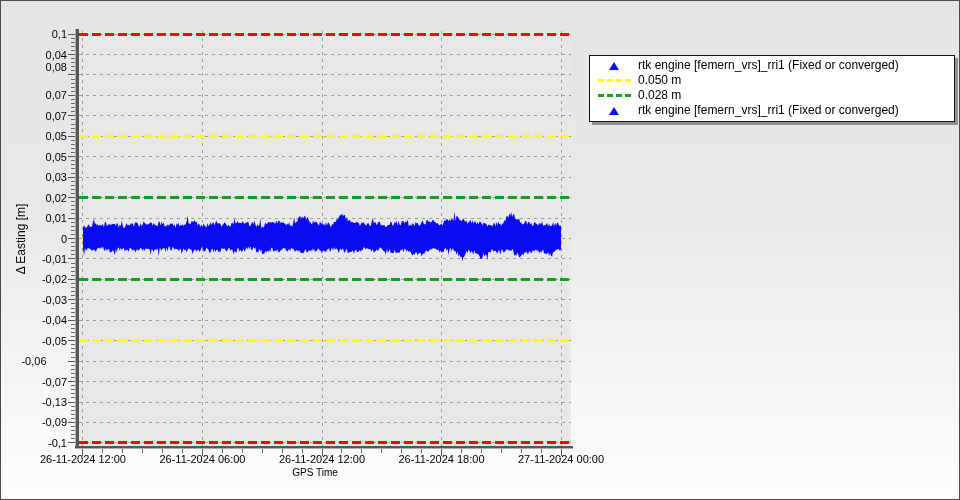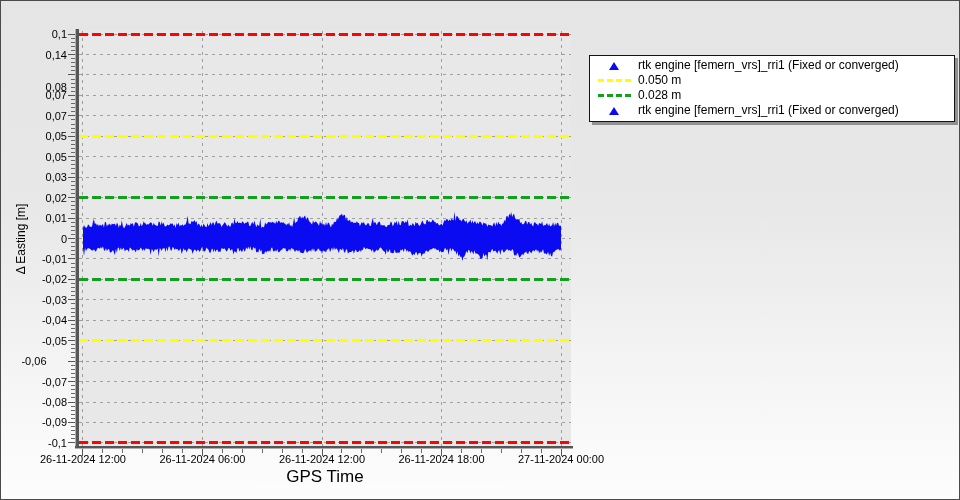--- a/index.html
+++ b/index.html
@@ -22,21 +22,21 @@
   .axis-x{position:absolute;left:74px;top:445px;width:498px;height:3px;
           background:#565656;border-bottom:1px solid #aeaeae;}
   .tkym{position:absolute;width:7px;height:1px;background:#565656;left:67px;}
   .tkyn{position:absolute;width:4px;height:1px;background:#6a6a6a;left:70px;}
   .tkxm{position:absolute;width:1px;height:7px;background:#565656;top:448px;}
   .tkxn{position:absolute;width:1px;height:4px;background:#6a6a6a;top:448px;}
   .ylab{position:absolute;left:0;width:66px;text-align:right;font-size:11px;line-height:12px;}
   .xlab{position:absolute;width:130px;text-align:center;font-size:11px;line-height:13px;top:452px;}
   .ylabel{position:absolute;left:13px;top:238px;font-size:12px;white-space:nowrap;
           transform:rotate(-90deg) translate(-50%,0);transform-origin:0 0;}
-  .xlabel{position:absolute;left:78px;top:466px;width:492px;text-align:center;font-size:17px;}
+  .xlabel{position:absolute;left:68px;top:466px;width:492px;text-align:center;font-size:10px;}
   .legend{position:absolute;left:588px;top:54px;width:366px;background:#ffffff;
           border:1px solid #141414;box-shadow:3px 3px 0 rgba(40,40,40,0.45);padding:2px 0 3px 0;}
   .lrow{display:flex;align-items:center;height:15px;}
   .lmark{width:48px;display:flex;justify-content:center;align-items:center;flex:0 0 48px;}
   .tri{width:0;height:0;border-left:5px solid transparent;border-right:5px solid transparent;
        border-bottom:8px solid #0b0bf2;}
   .dsh{width:33px;height:3px;}
   .ltext{font-size:12px;white-space:nowrap;line-height:15px;}
 </style>
 </head>
@@ -85,23 +85,23 @@
         <div class="thr" style="top: 247px; background: repeating-linear-gradient(90deg, rgb(18, 160, 30) 0px, rgb(18, 160, 30) 9px, transparent 9px, transparent 13px);"></div>
       </div>
   </div>
 
   <div class="axis-y"></div>
   <div class="axis-x"></div>
   <div id="axes">
       <div class="tkym" style="top: 33px;"></div>
       <div class="ylab" style="top: 27.0665px;">0,1</div>
       <div class="tkym" style="top: 53px;"></div>
-      <div class="ylab" style="top: 47.5099px;">0,14</div>
+      <div class="ylab" style="top: 47.5099px;">0,04</div>
       <div class="tkym" style="top: 73px;"></div>
-      <div class="ylab" style="top: 80px; padding-left: 24px;">0,08</div>
+      <div class="ylab" style="top: 60px; padding-left: 24px;">0,08</div>
       <div class="tkym" style="top: 94px;"></div>
       <div class="ylab" style="top: 88.3966px;">0,07</div>
       <div class="tkym" style="top: 114px;"></div>
       <div class="ylab" style="top: 108.84px;">0,07</div>
       <div class="tkym" style="top: 135px;"></div>
       <div class="ylab" style="top: 129.283px;">0,05</div>
       <div class="tkym" style="top: 155px;"></div>
       <div class="ylab" style="top: 149.727px;">0,05</div>
       <div class="tkym" style="top: 176px;"></div>
       <div class="ylab" style="top: 170.17px;">0,03</div>
@@ -119,21 +119,21 @@
       <div class="ylab" style="top: 292.83px;">-0,03</div>
       <div class="tkym" style="top: 319px;"></div>
       <div class="ylab" style="top: 313.273px;">-0,04</div>
       <div class="tkym" style="top: 339px;"></div>
       <div class="ylab" style="top: 333.717px;">-0,05</div>
       <div class="tkym" style="top: 360px;"></div>
       <div class="ylab" style="top: 354.16px; text-align: center;">-0,06</div>
       <div class="tkym" style="top: 380px;"></div>
       <div class="ylab" style="top: 374.603px;">-0,07</div>
       <div class="tkym" style="top: 401px;"></div>
-      <div class="ylab" style="top: 395.047px;">-0,08</div>
+      <div class="ylab" style="top: 395.047px;">-0,13</div>
       <div class="tkym" style="top: 421px;"></div>
       <div class="ylab" style="top: 415.49px;">-0,09</div>
       <div class="tkym" style="top: 441px;"></div>
       <div class="ylab" style="top: 435.933px;">-0,1</div>
       <div class="tkyn" style="top: 437px;"></div>
       <div class="tkyn" style="top: 433px;"></div>
       <div class="tkyn" style="top: 429px;"></div>
       <div class="tkyn" style="top: 425px;"></div>
       <div class="tkyn" style="top: 417px;"></div>
       <div class="tkyn" style="top: 413px;"></div>

